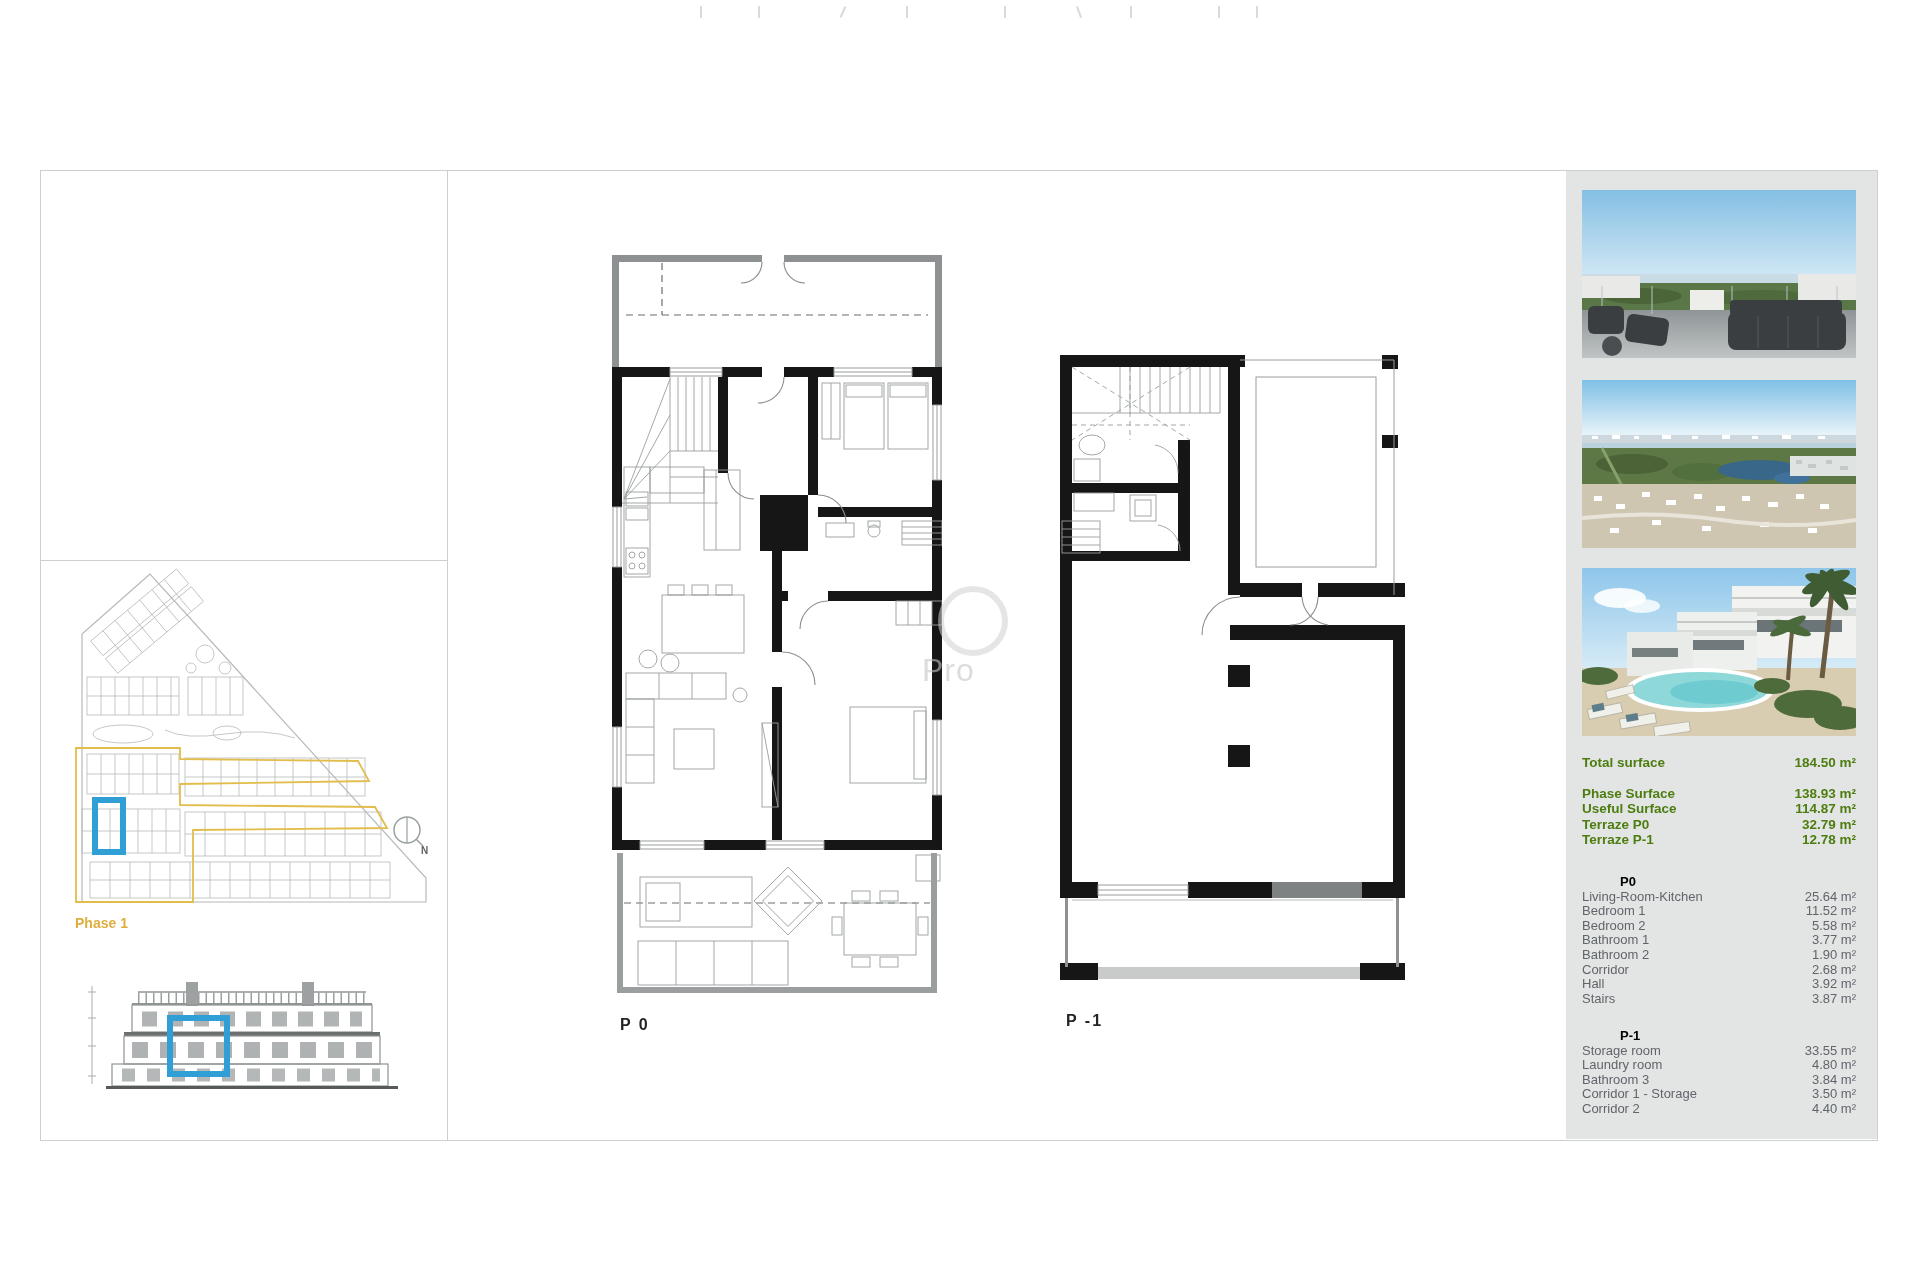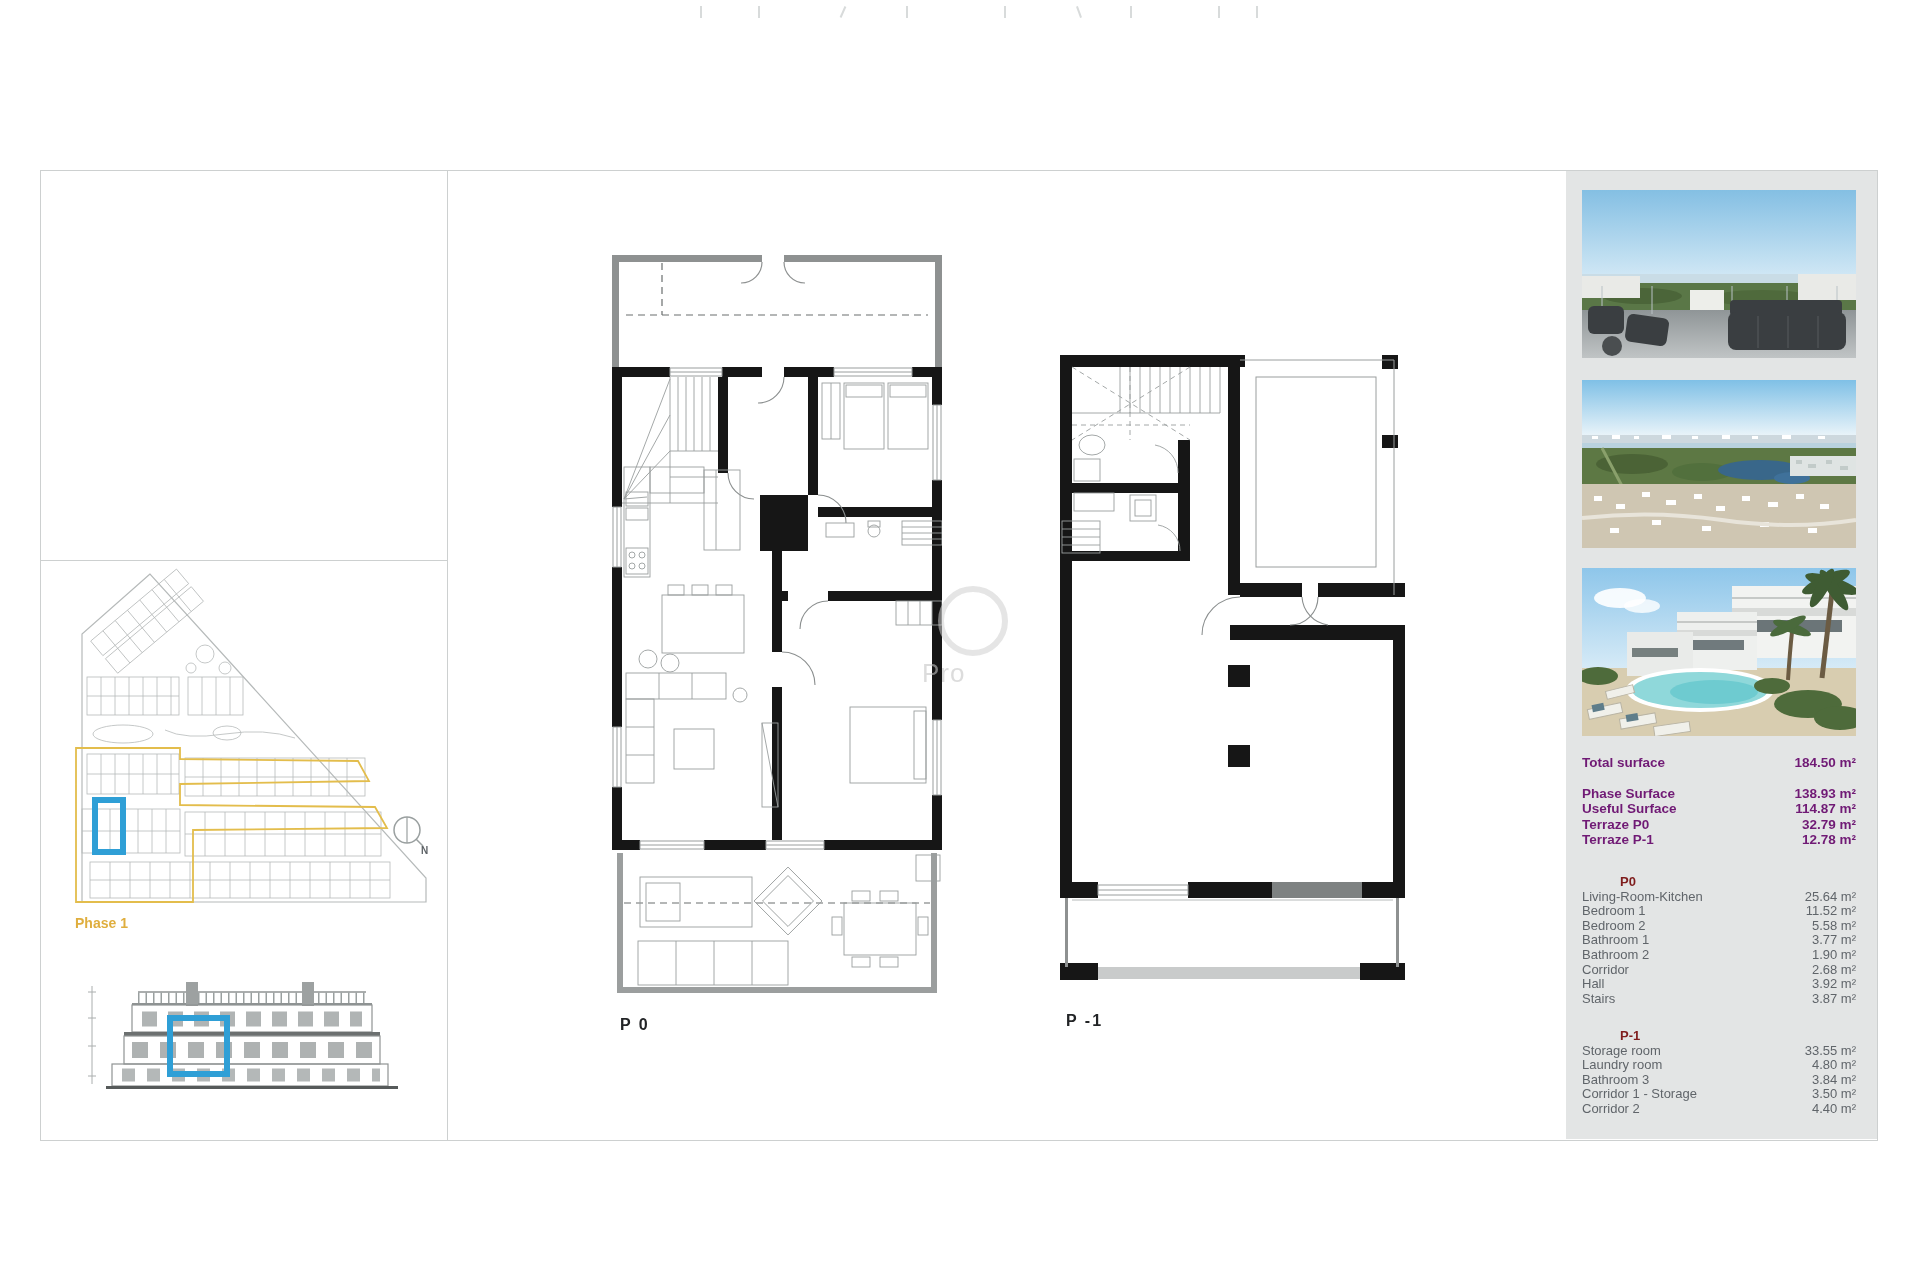--- a/index.html
+++ b/index.html
@@ -16,31 +16,31 @@
   .h-divider{left:40px;top:560px;width:408px;height:1px;background:#cdd0d0;}
   
   .tick{top:6px;width:2px;height:12px;background:#d8dbdb;}
   
   .plan-label{
     font-size:16px;font-weight:700;color:#222426;letter-spacing:2px;
   }
   
   .watermark{left:912px;top:586px;width:140px;height:95px;pointer-events:none;}
   .wm-ring{position:absolute;left:26px;top:0;width:58px;height:58px;border:6px solid rgba(208,208,208,.55);border-radius:50%;}
-  .wm-text{position:absolute;left:10px;top:72px;font-size:26px;color:rgba(196,196,196,.6);letter-spacing:1px;}
+  .wm-text{position:absolute;left:10px;top:66px;font-size:32px;color:rgba(196,196,196,.6);letter-spacing:1px;}
   
   .sidebar{left:1566px;top:171px;width:311px;height:968px;background:#e3e5e5;}
   .photo{position:absolute;left:16px;width:274px;height:168px;overflow:hidden;background:#cfd3d3;}
   .photo svg{display:block;}
   .panel-text{position:absolute;left:16px;right:21px;color:#5c6165;}
   .s-row,.a-row{display:flex;justify-content:space-between;}
-  .summary{top:584px;font-size:13.5px;line-height:15.5px;font-weight:600;color:#701a75;}
+  .summary{top:584px;font-size:13.5px;line-height:15.5px;font-weight:600;color:#4d7c0f;}
   .summary .gap{height:15px;}
   .section{font-size:13px;line-height:14.6px;font-weight:400;color:#60656a;}
-  .section .sec-title{font-weight:700;color:#7f1d1d;padding-left:38px;}
+  .section .sec-title{font-weight:700;color:#000000;padding-left:38px;}
   .sec-p0{top:704px;}
   .sec-p1{top:858px;}
   .s-value,.a-value{text-align:left;}
   
   svg{display:block;}
 </style>
 </head>
 <body>
 
 <div class="abs tick" style="left:700px"></div>

